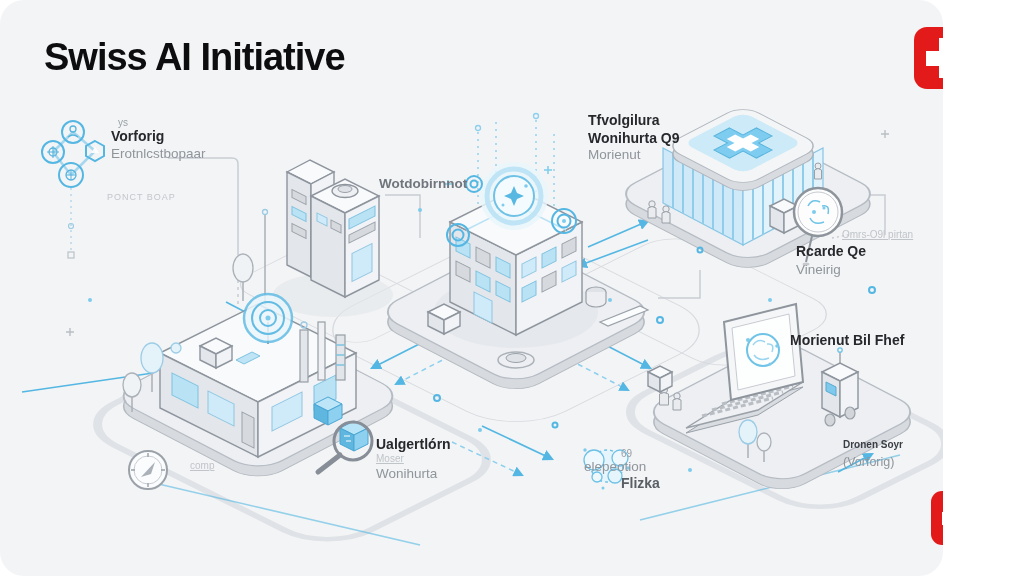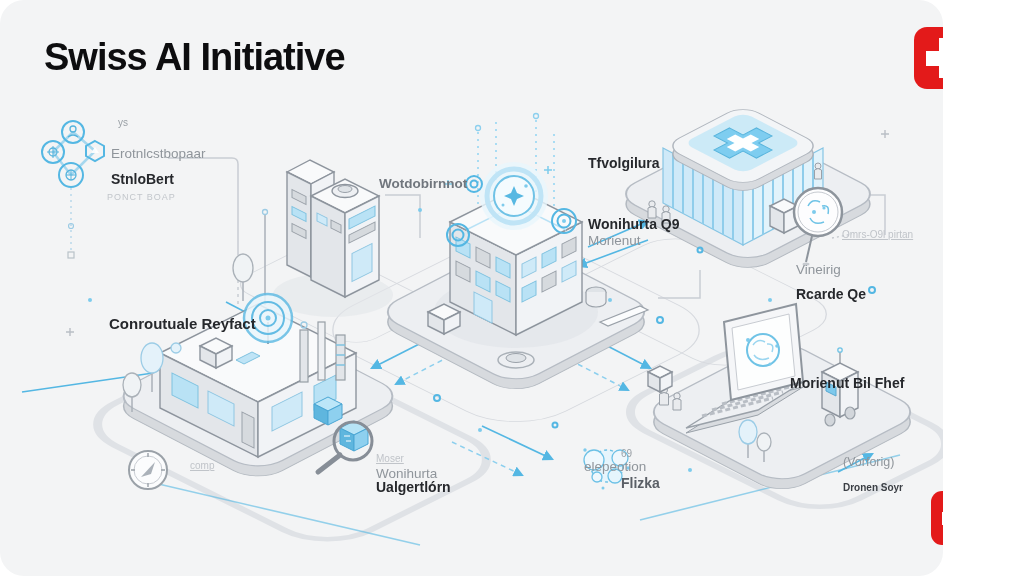--- a/index.html
+++ b/index.html
@@ -6,21 +6,21 @@
     --flag-red:#e31a1a;
     --accent-blue:#54b7e3;
   }
   html,body{margin:0;padding:0;}
   body{font-family:"Liberation Sans", sans-serif;}
   #canvas{position:relative;width:943px;height:576px;background:#f3f4f5;overflow:hidden;border-radius:24px;}
   svg{position:absolute;left:0;top:0;}
   .lbl{position:absolute;white-space:nowrap;line-height:1.25;}
   .title{font-size:38px;font-weight:800;letter-spacing:-1px;color:#0d0d0f;}
   .tag{font-size:10px;color:#9aa0a6;text-align:right;}
-  .bold{font-size:14px;font-weight:700;color:#26282c;margin-top:43px;}
+  .bold{font-size:14px;font-weight:700;color:#26282c;}
   .bold-lg{font-size:15px;font-weight:700;color:#26282c;}
   .sub{font-size:13.5px;color:#8f959b;}
   .faint{font-size:9px;color:#c2c6cb;letter-spacing:1px;}
   .faint-md{font-size:10px;color:#c0c4c9;text-decoration:underline;}
   .semi{font-size:13.5px;font-weight:600;color:#70767d;}
   .dark-sub{font-size:14px;font-weight:600;color:#5a5f66;}
   .flag{position:absolute;background:var(--flag-red);}
   .flag .cv,.flag .ch{position:absolute;background:#ffffff;}
   
   .pf{fill:#edeff2;stroke:#b6bcc4;stroke-width:2;}
@@ -417,37 +417,36 @@
       <circle cx="690" cy="470" r="2" class="dotb"></circle>
         <circle cx="770" cy="300" r="2" class="dotb"></circle>
       <path d="M885 130 v8 M881 134 h8" stroke="#b9bec5" stroke-width="1.4"></path>
       <path d="M70 328 v8 M66 332 h8" stroke="#b9bec5" stroke-width="1.4"></path>
     </g>
   </svg>
 
   <div class="lbl title" style="left:44px;top:34px">Swiss AI Initiative</div>
 
   <div class="lbl tag" style="left:118px;top:117px">ys</div>
-  <div class="lbl bold" style="left:111px;top:128px">StnloBert</div>
+  <div class="lbl bold" style="left:111px;top:128px">Vorforig</div>
   <div class="lbl sub" style="left:111px;top:146px">Erotnlcstbopaar</div>
   <div class="lbl faint" style="left:107px;top:192px">PONCT BOAP</div>
 
   <div class="lbl semi" style="left:379px;top:176px">Wotdobirnnot</div>
 
   <div class="lbl" style="left:588px;top:112px">
     <div class="bold">Tfvolgilura</div>
     <div class="bold">Wonihurta Q9</div>
     <div class="sub">Morienut</div>
   </div>
 
   <div class="lbl faint-md" style="left:842px;top:229px">Omrs-O9l pirtan</div>
   <div class="lbl bold" style="left:796px;top:243px">Rcarde Qe</div>
   <div class="lbl sub" style="left:796px;top:262px">Vineirig</div>
 
-  <div class="lbl bold-lg" style="left:109px;top:315px">Conroutuale Reyfact</div>
   <div class="lbl faint-md" style="left:190px;top:460px">comp</div>
 
   <div class="lbl bold" style="left:376px;top:436px">Ualgertlórn</div>
   <div class="lbl faint-md" style="left:376px;top:453px">Moser</div>
   <div class="lbl sub" style="left:376px;top:466px">Wonihurta</div>
 
   <div class="lbl tag" style="left:621px;top:448px">69</div>
   <div class="lbl sub" style="left:584px;top:459px">elepeotion</div>
   <div class="lbl dark-sub" style="left:621px;top:475px">Flizka</div>
 

